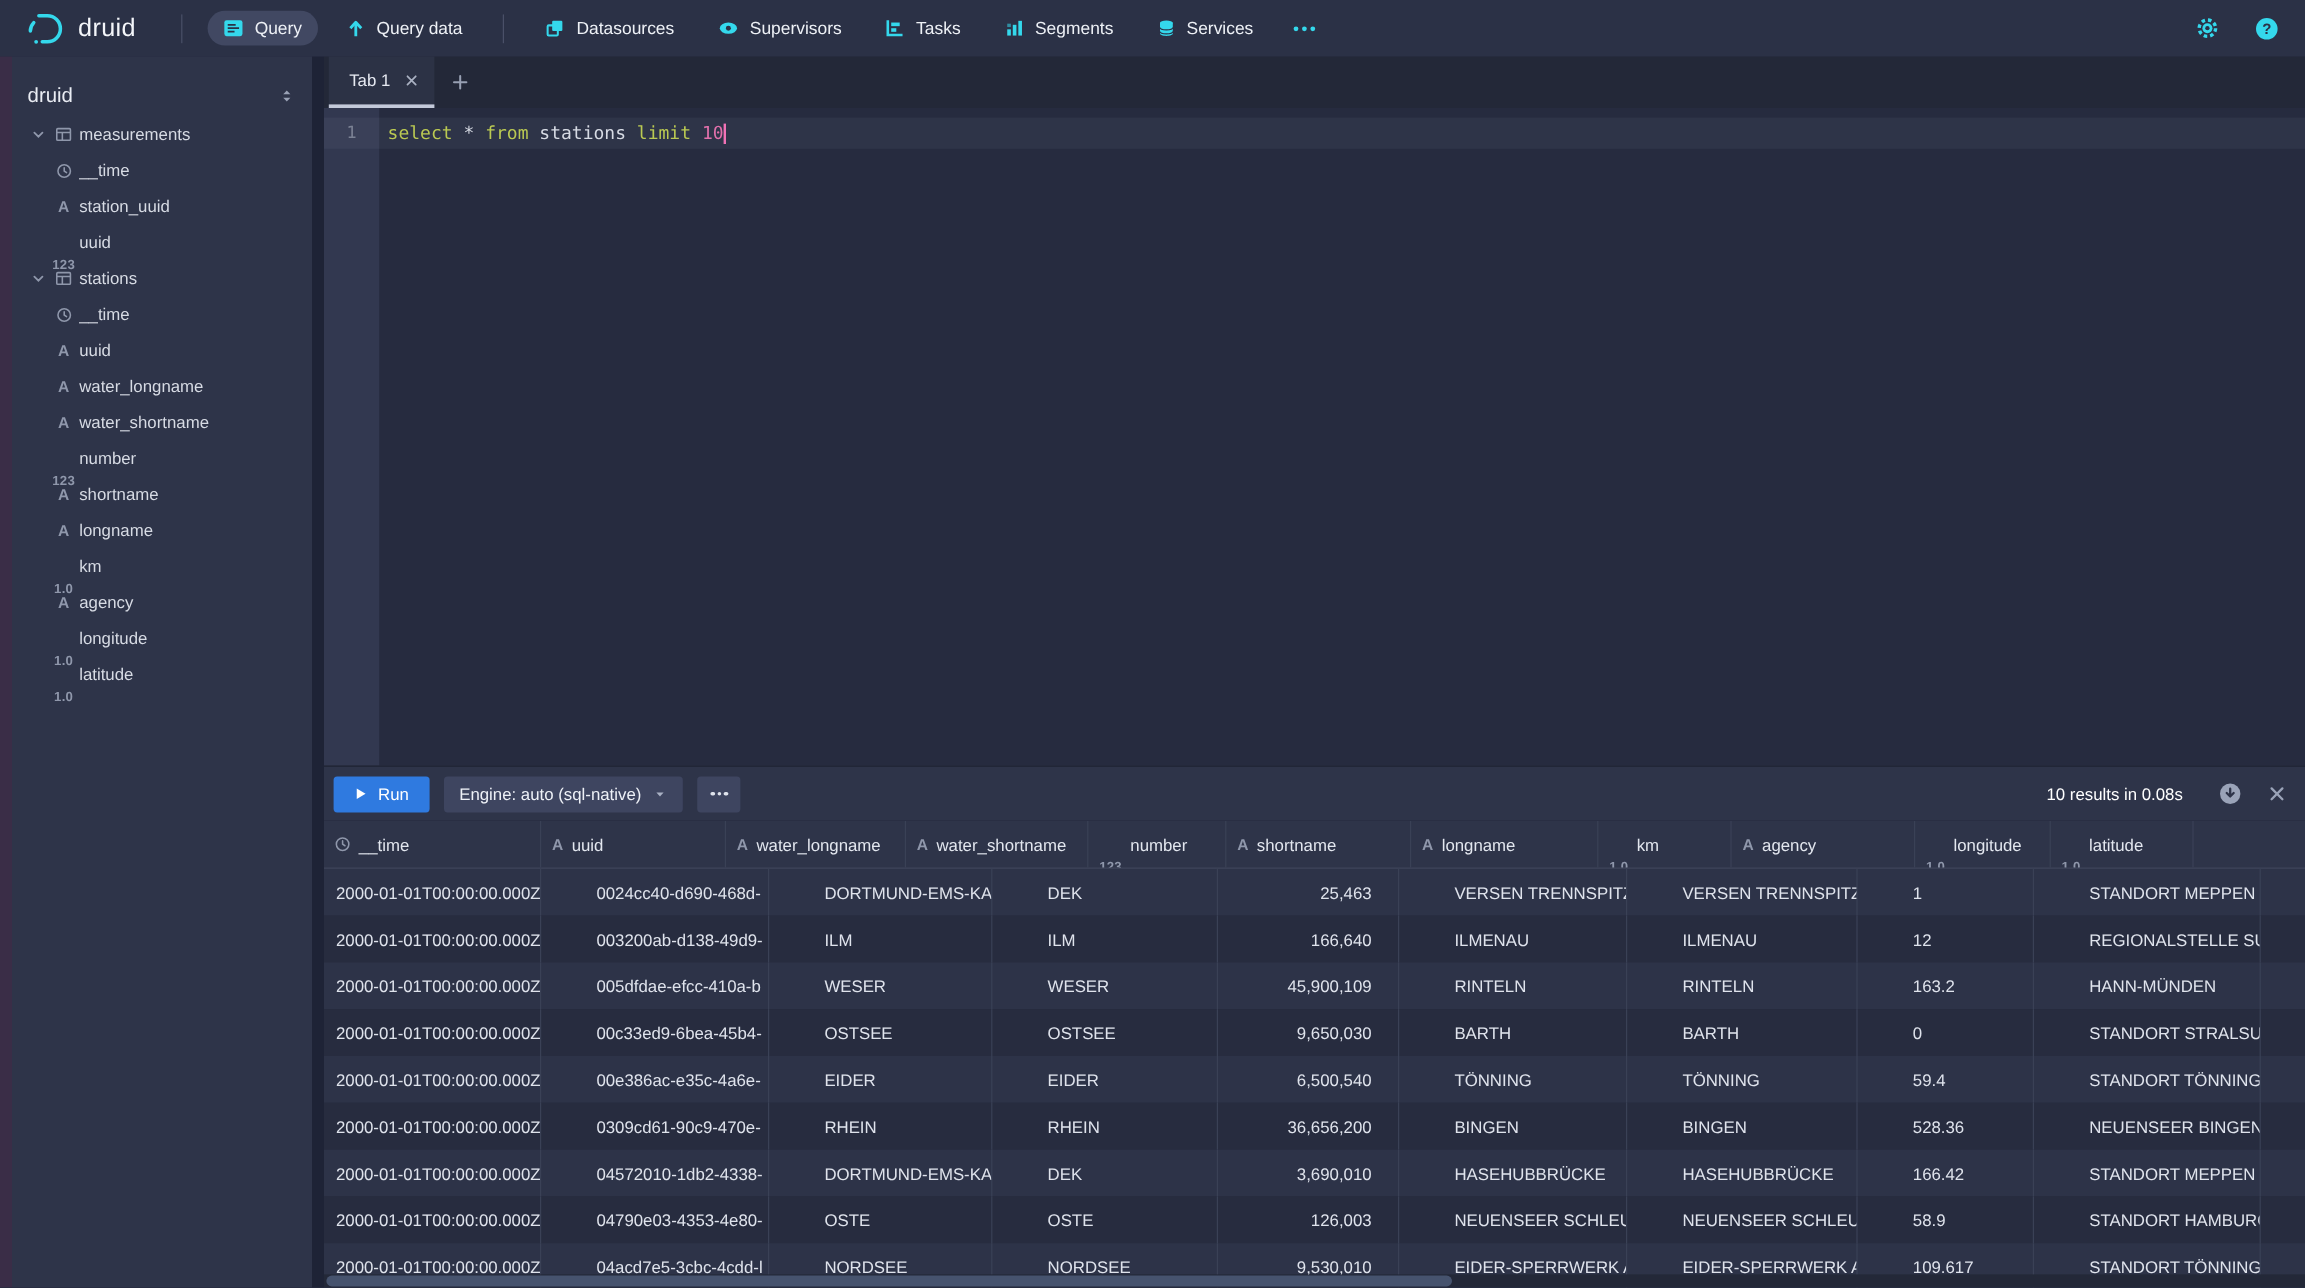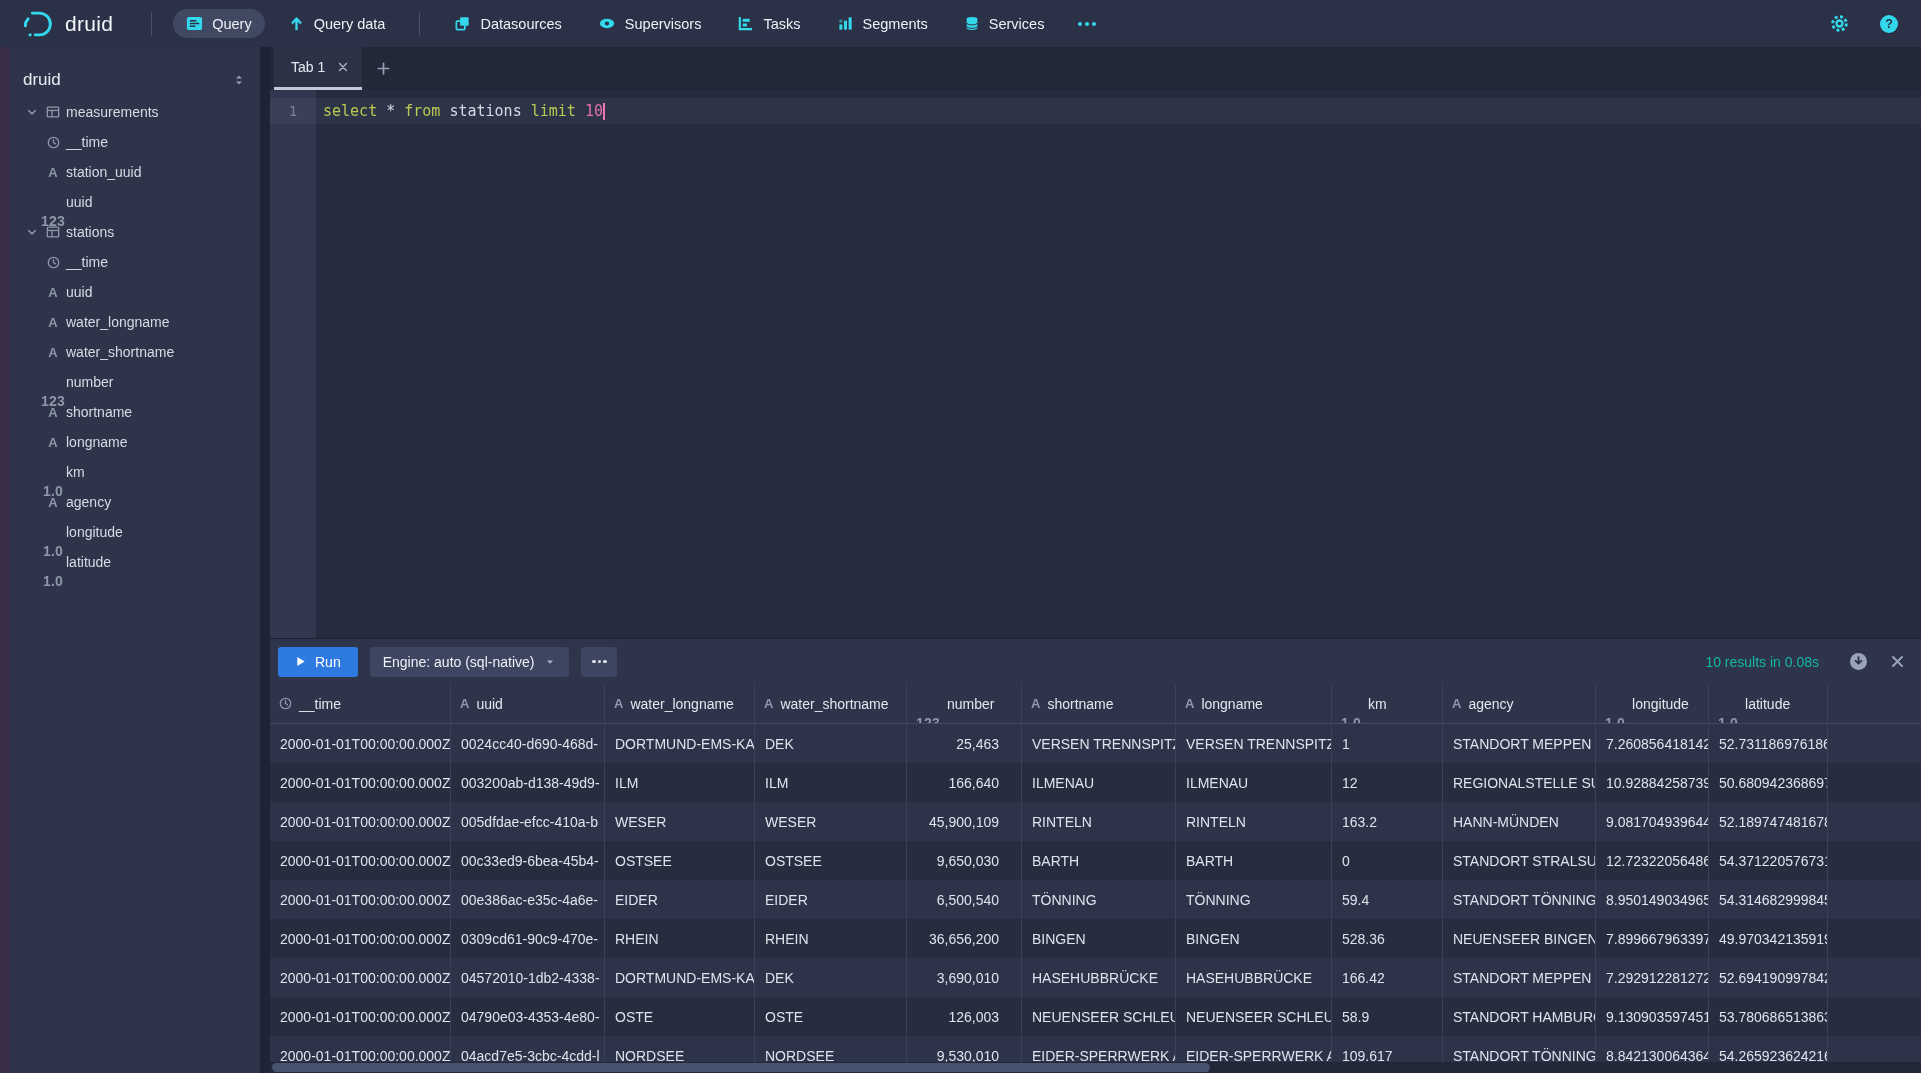--- a/index.html
+++ b/index.html
@@ -33,21 +33,21 @@
   .side-title-row{height:34px;display:flex;align-items:center;justify-content:space-between;
     padding:0 14px 0 13px;}
   .side-title{font-size:17px;color:#e9ecf3;}
   .tree-row{height:30px;display:flex;align-items:center;font-size:14px;color:#d7dbe4;cursor:pointer;}
   .tree-row .chev{width:20px;margin-left:12px;display:flex;align-items:center;justify-content:center;}
   .tree-row.col-row{padding-left:32px;}
   .ti-wrap{width:22px;display:flex;align-items:center;justify-content:center;flex:none;}
   .tree-label{margin-left:2px;white-space:nowrap;}
   .ti{color:#8f97ab;font-weight:bold;}
   .ti-a{font-size:13px;}
-  .ti-n{font-size:14px;letter-spacing:.2px;margin-top:38px;}
+  .ti-n{font-size:11px;letter-spacing:.2px;margin-top:38px;}
   .vsep{position:absolute;left:260px;top:47px;width:10px;height:1026px;background:var(--sep);}
 
   
   .tabbar{position:absolute;left:270px;top:47px;width:1651px;height:43px;background:var(--tabbar);
     display:flex;align-items:stretch;padding-left:4px;}
   .tab{display:flex;align-items:center;gap:12px;padding:0 13px 0 17px;background:#2c3245;
     border-bottom:3px solid #c3c9d9;color:#e6e9f1;font-size:14px;cursor:pointer;}
   .tab-close{display:flex;align-items:center;cursor:pointer;}
   .add-tab{width:42px;display:flex;align-items:center;justify-content:center;cursor:pointer;}
 
@@ -66,29 +66,29 @@
   .runbar{position:absolute;left:270px;top:638px;width:1651px;height:46px;background:var(--panel);
     border-top:1px solid #1f2433;display:flex;align-items:center;padding:0 16px 0 8px;gap:12px;}
   .run-btn{height:30px;background:var(--blue);border-radius:3px;color:#fff;display:flex;
     align-items:center;gap:9px;padding:0 17px;font-size:14px;cursor:pointer;}
   .engine-btn{height:30px;background:var(--btn);border-radius:3px;color:#eef1f7;display:flex;
     gap:10px;padding:0 13px;font-size:14px;align-items:center;cursor:pointer;}
   .more-btn{height:30px;width:36px;background:var(--btn);border-radius:3px;display:flex;
     align-items:center;justify-content:center;gap:2px;cursor:pointer;}
   .more-btn i{width:3.5px;height:3.5px;border-radius:50%;background:#dfe3ec;display:block;}
   .run-spacer{flex:1;}
-  .status{font-size:14px;color:#14b8a6;margin-right:8px;}
+  .status{font-size:14px;color:#ffffff;margin-right:8px;}
   .icon-btn{display:flex;align-items:center;justify-content:center;cursor:pointer;margin-left:10px;}
 
   
   .results{position:absolute;left:270px;top:684px;width:1651px;height:389px;background:var(--stripeB);overflow:hidden;}
   .rt-header{display:flex;height:40px;background:var(--panel);border-bottom:1px solid #444a60;}
   .rt-hcell{display:flex;align-items:center;gap:7px;padding:0 9px;font-size:14px;color:#e3e7ef;
     border-right:1px solid var(--border);flex:none;overflow:hidden;white-space:nowrap;cursor:pointer;}
-  .rt-row{display:flex;height:39px;}
+  .rt-row{display:flex;height:39px;gap:36px;}
   .rt-row.odd{background:var(--stripeA);}
   .rt-row.even{background:var(--stripeB);}
   .rt-cell{display:flex;align-items:center;padding:0 10px;font-size:14px;color:#dfe3ec;
     border-right:1px solid var(--border);flex:none;overflow:hidden;white-space:nowrap;cursor:pointer;}
   .rt-cell.right{justify-content:flex-end;padding-right:22px;}
   .rt-fill{flex:1;border-right:none;}
   .hscroll{position:absolute;left:0;bottom:0;height:11px;width:100%;background:#232838;}
   .hscroll .thumb{position:absolute;left:2px;top:1px;height:9px;width:938px;background:#46536e;border-radius:5px;}
 
   svg{display:block;}

